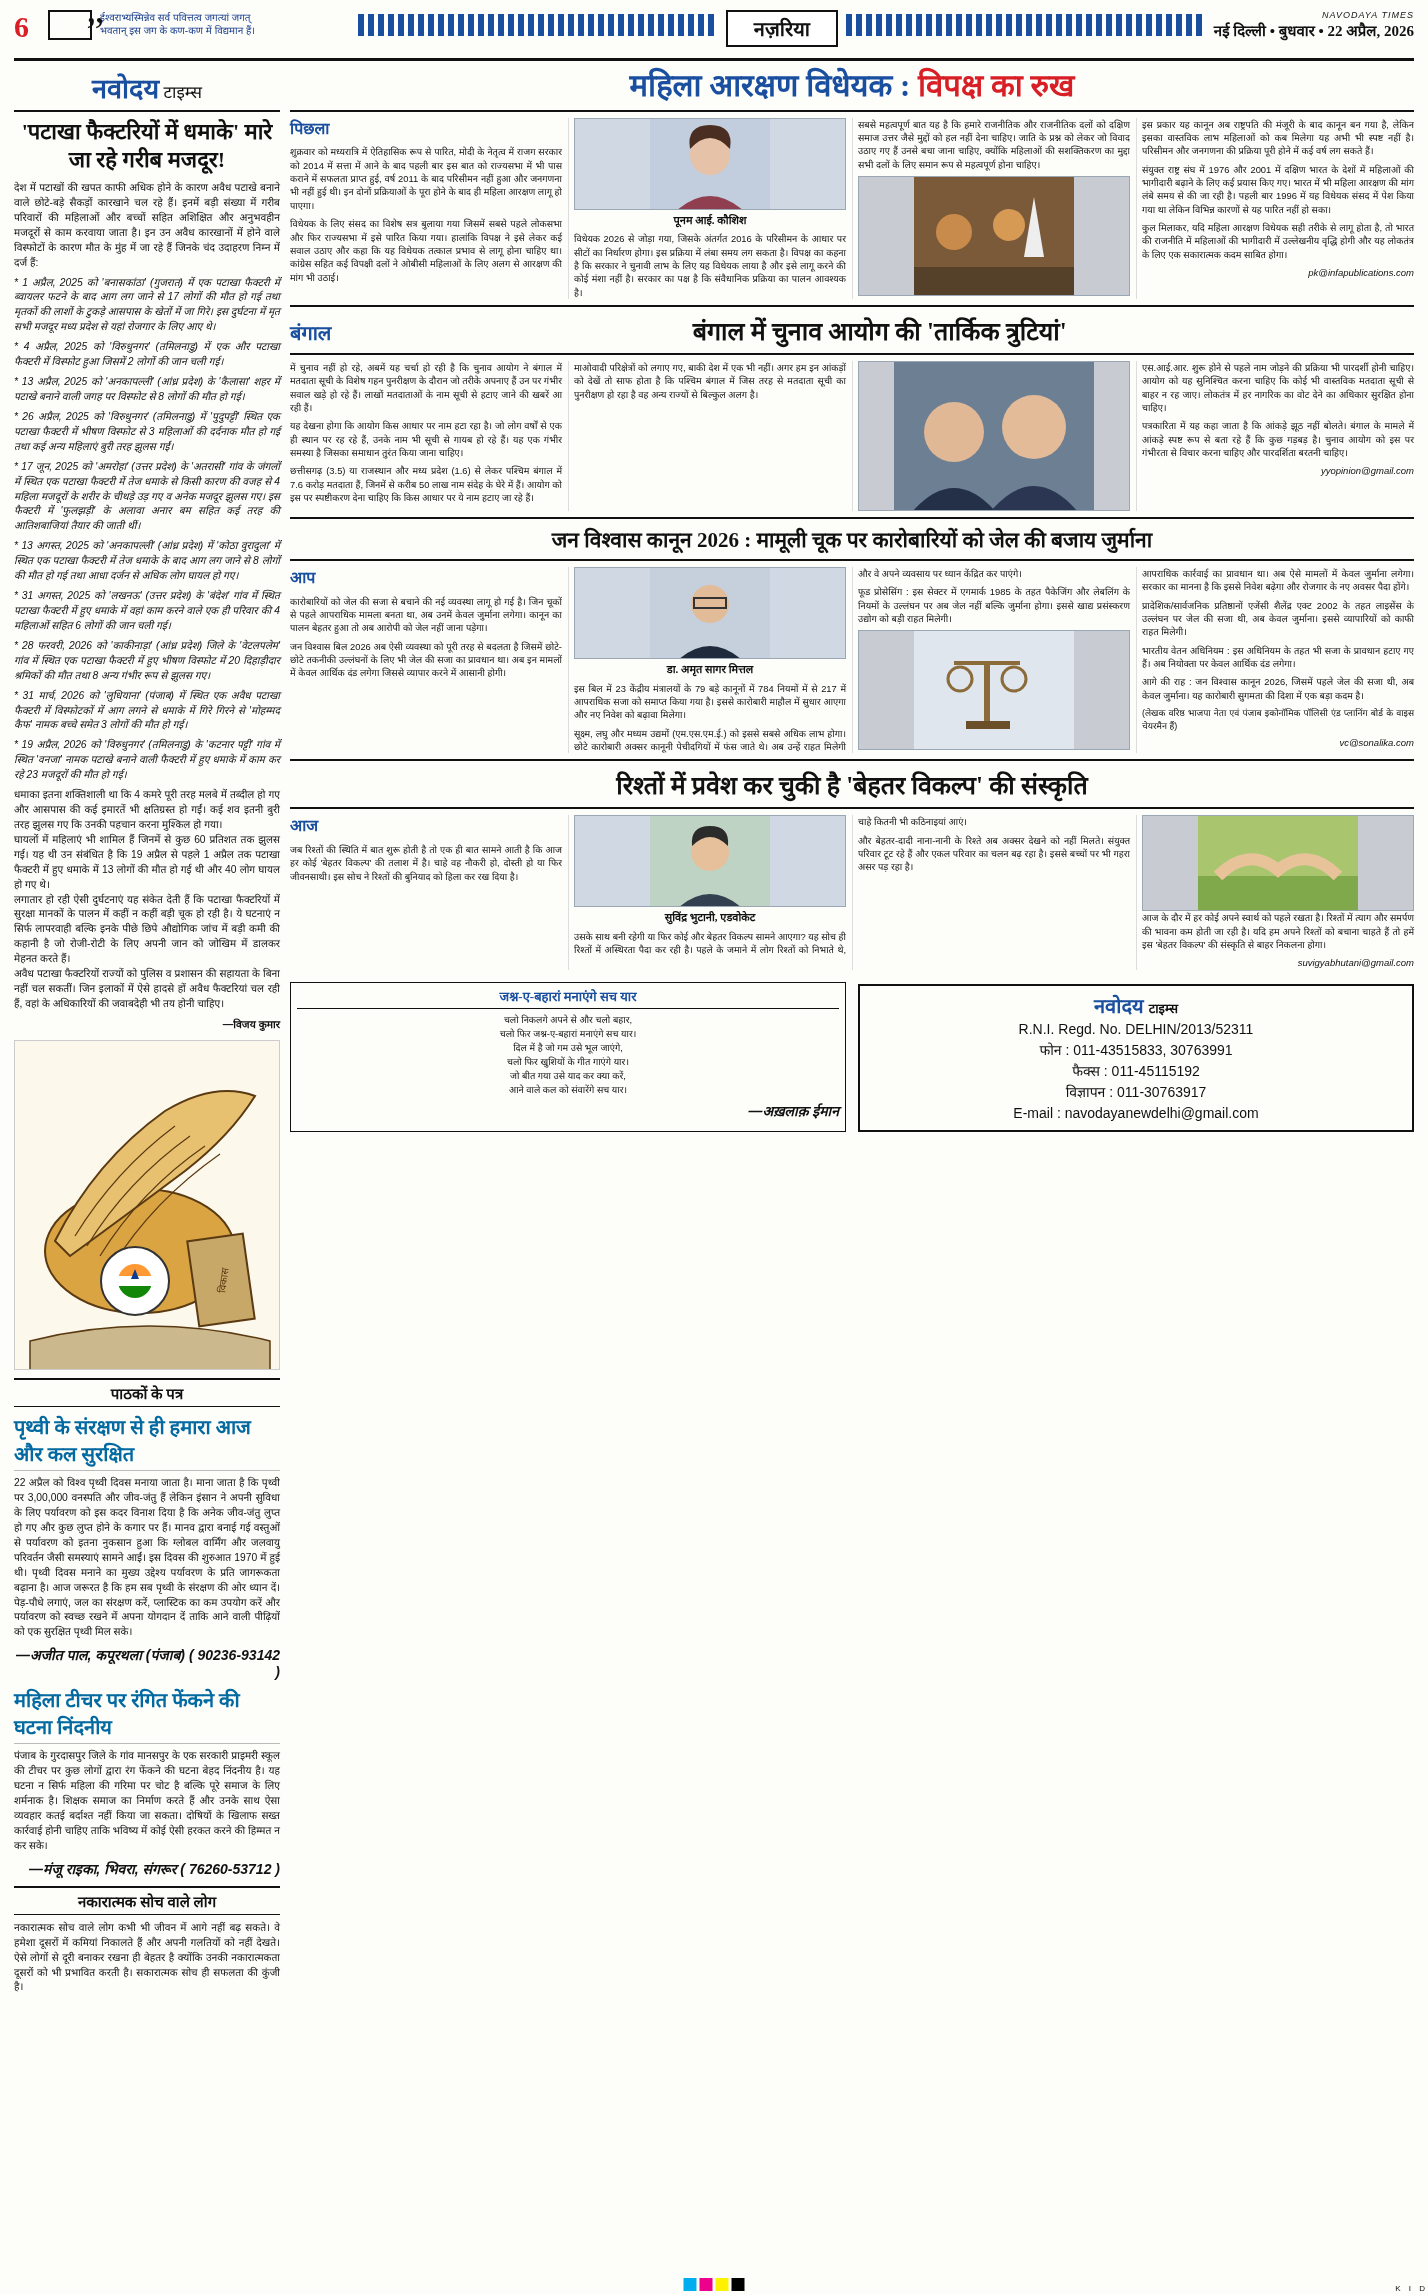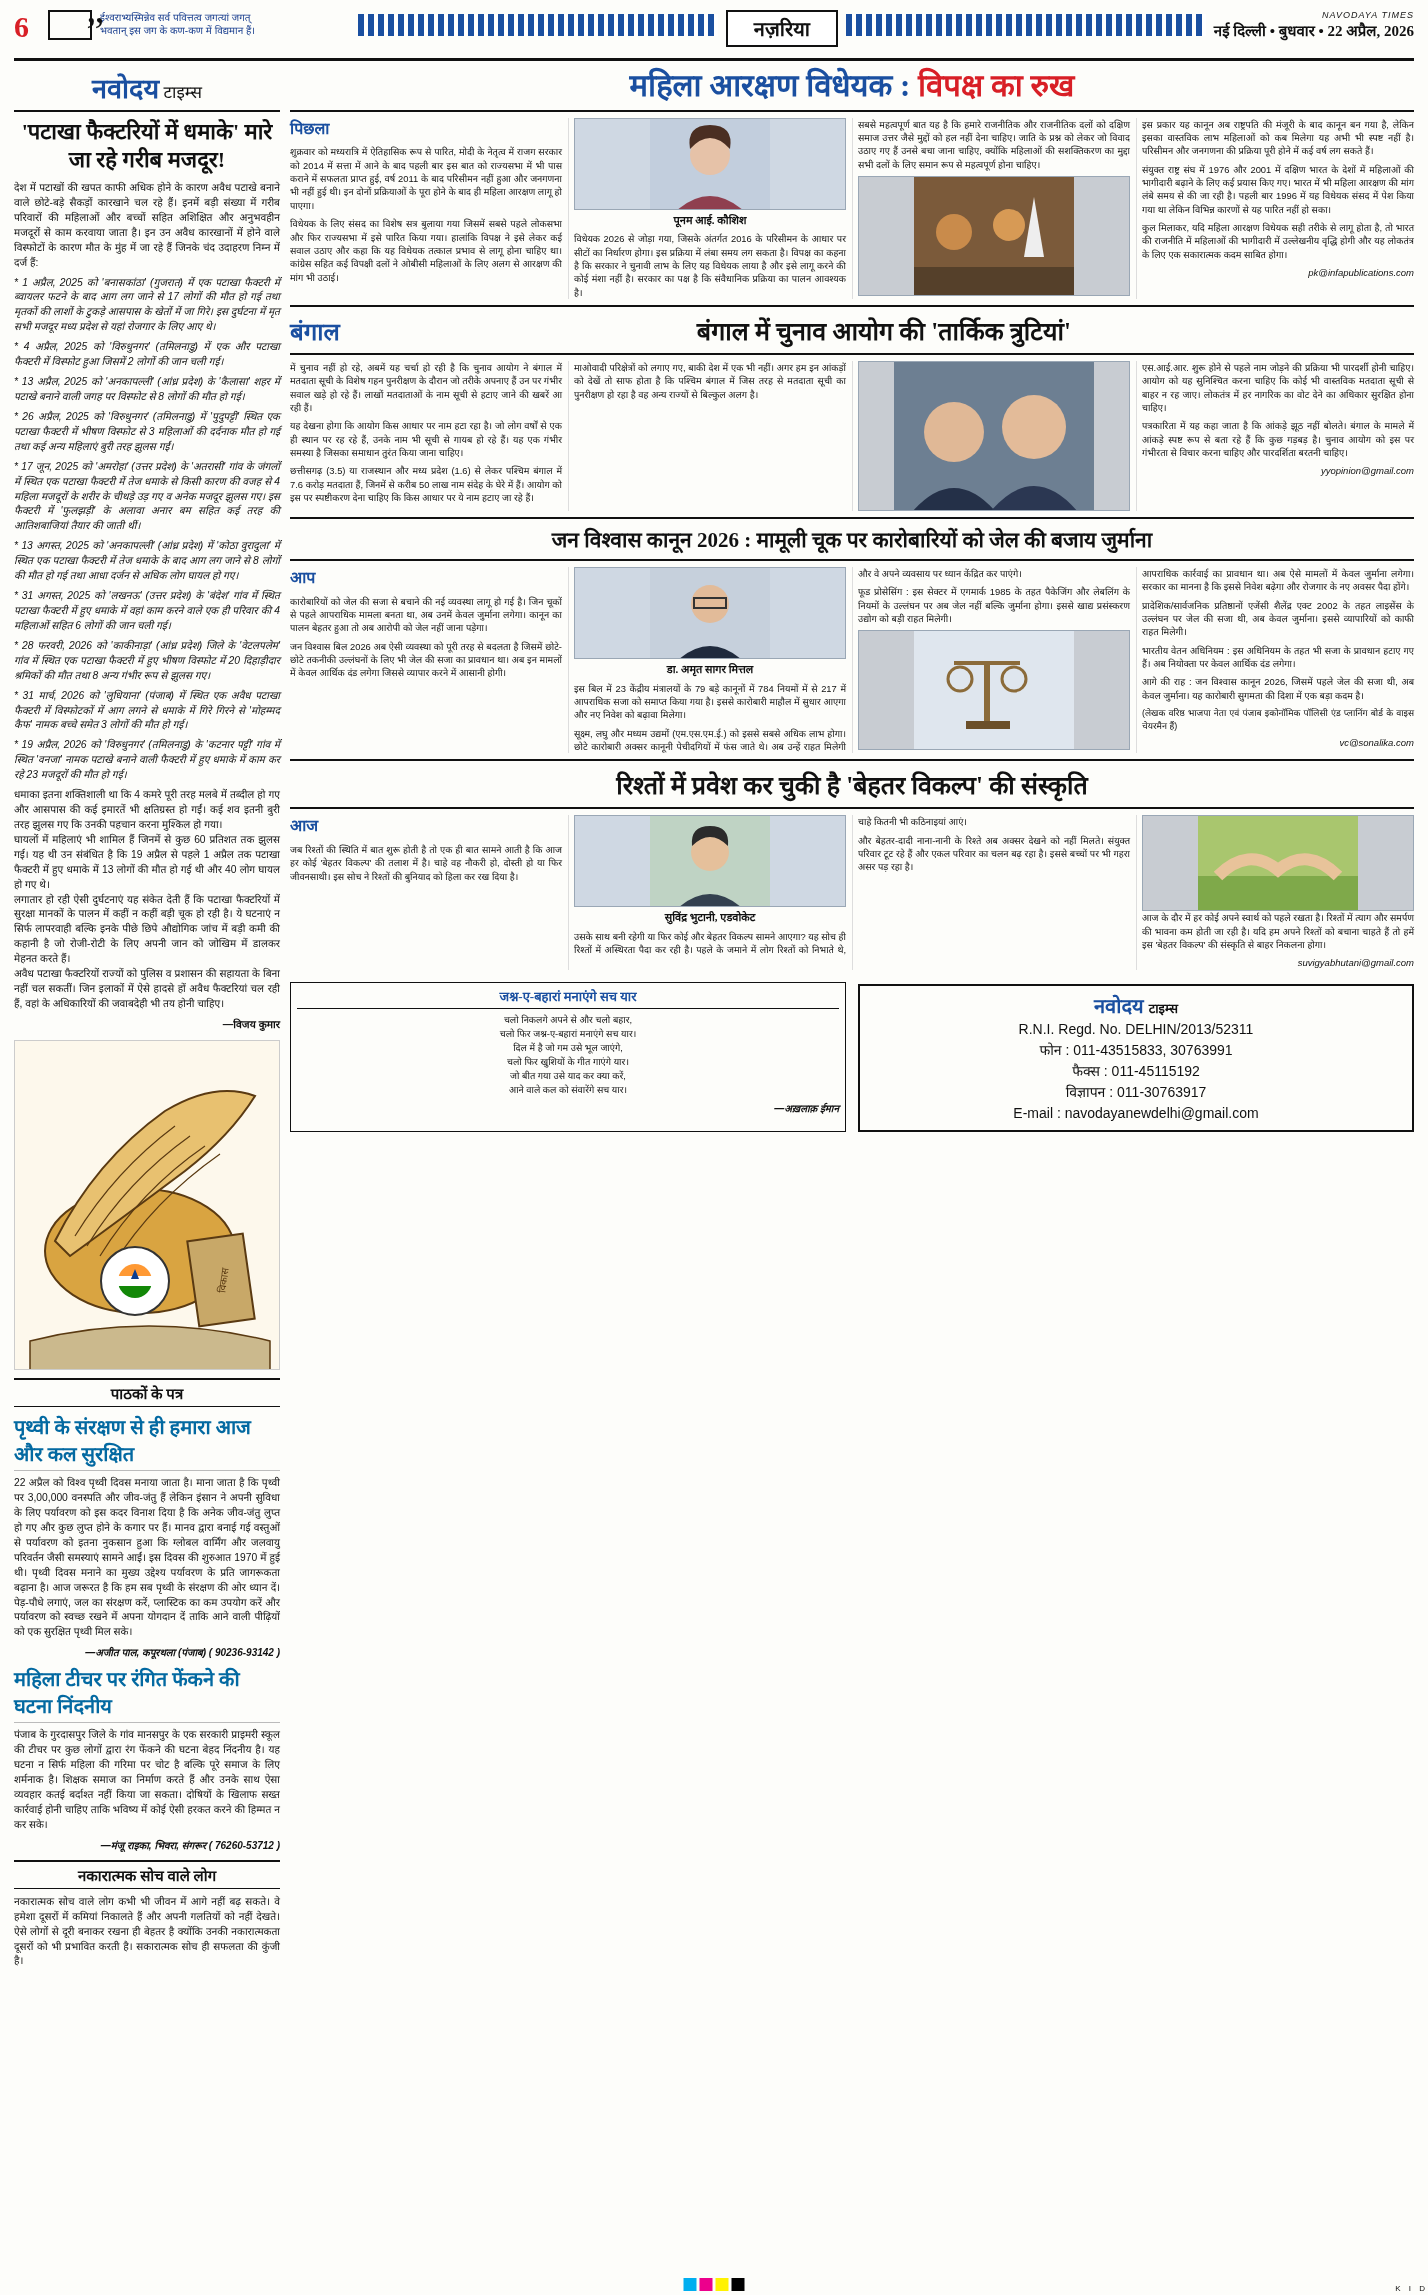--- a/index.html
+++ b/index.html
@@ -46,21 +46,21 @@
   .body-text { font-size:10.3px; line-height:1.45; text-align:justify; }
   .body-text p { margin:0 0 5px; }
   .ital { font-style:italic; }
   .byline { text-align:right; font-weight:bold; font-size:10.5px; margin-top:4px;}
 
   .cartoon { margin-top:8px; height:330px; border:1px solid #ccc; background:linear-gradient(#fdf6e8,#f6eedd); position:relative; overflow:hidden;}
   .cartoon svg{ position:absolute; inset:0; }
 
   .section-head { text-align:center; font-size:15px; font-weight:bold; border-top:2px solid #111; border-bottom:1px solid #111; padding:3px 0; margin:8px 0 6px; font-family:"Liberation Serif", serif;}
   .letter-head { font-size:20px; font-weight:bold; color:#0369a1; border-bottom:1px solid #bbb; padding-bottom:3px; margin:6px 0 5px; font-family:"Liberation Serif", serif;}
-  .letter-sign { text-align:right; font-size:10px; font-weight:bold; font-style:italic; margin-top:3px;}
+  .letter-sign { text-align:right; font-size:14px; font-weight:bold; font-style:italic; margin-top:3px;}
 
   
   .story-title { font-size:31px; font-weight:bold; text-align:center; font-family:"Liberation Serif", serif; line-height:1.12; }
   .story-title .blue { color:#1a4fa0; }
   .story-title .red { color:#d81f26; }
   .kicker { display:inline-block; color:#1a4fa0; font-weight:bold; font-size:16px; font-family:"Liberation Serif", serif; }
   .hrule { height:2px; background:#111; margin:6px 0; }
 
   .cols4 { column-count:4; column-gap:12px; column-rule:1px solid #ddd; font-size:9.4px; line-height:1.42; text-align:justify;}
   .cols4 p, .cols3 p, .cols2 p { margin:0 0 5px; }
@@ -232,21 +232,21 @@
           <p>संयुक्त राष्ट्र संघ में 1976 और 2001 में दक्षिण भारत के देशों में महिलाओं की भागीदारी बढ़ाने के लिए कई प्रयास किए गए। भारत में भी महिला आरक्षण की मांग लंबे समय से की जा रही है। पहली बार 1996 में यह विधेयक संसद में पेश किया गया था लेकिन विभिन्न कारणों से यह पारित नहीं हो सका।</p>
           <p>कुल मिलाकर, यदि महिला आरक्षण विधेयक सही तरीके से लागू होता है, तो भारत की राजनीति में महिलाओं की भागीदारी में उल्लेखनीय वृद्धि होगी और यह लोकतंत्र के लिए एक सकारात्मक कदम साबित होगा।</p>
           <div class="email">pk@infapublications.com</div>
         </div>
       </div>
 
       <div class="hrule"></div>
 
       <div>
         <div class="flex-row" style="align-items:baseline; gap:14px;">
-          <div class="kicker" style="font-size:24px;">बंगाल</div>
+          <div class="kicker" style="font-size:20px;">बंगाल</div>
           <div class="mid-title" style="flex:1;">
             <span class="blue">बंगाल में चुनाव आयोग की</span>
             <span class="red">'तार्किक त्रुटियां'</span>
           </div>
         </div>
         <div class="hrule"></div>
         <div class="cols4">
           <p>में चुनाव नहीं हो रहे, अबमें यह चर्चा हो रही है कि चुनाव आयोग ने बंगाल में मतदाता सूची के विशेष गहन पुनरीक्षण के दौरान जो तरीके अपनाए हैं उन पर गंभीर सवाल खड़े हो रहे हैं। लाखों मतदाताओं के नाम सूची से हटाए जाने की खबरें आ रही हैं।</p>
           <p>यह देखना होगा कि आयोग किस आधार पर नाम हटा रहा है। जो लोग वर्षों से एक ही स्थान पर रह रहे हैं, उनके नाम भी सूची से गायब हो रहे हैं। यह एक गंभीर समस्या है जिसका समाधान तुरंत किया जाना चाहिए।</p>
           <p>छत्तीसगढ़ (3.5) या राजस्थान और मध्य प्रदेश (1.6) से लेकर पश्चिम बंगाल में 7.6 करोड़ मतदाता हैं, जिनमें से करीब 50 लाख नाम संदेह के घेरे में हैं। आयोग को इस पर स्पष्टीकरण देना चाहिए कि किस आधार पर ये नाम हटाए जा रहे हैं।</p>

